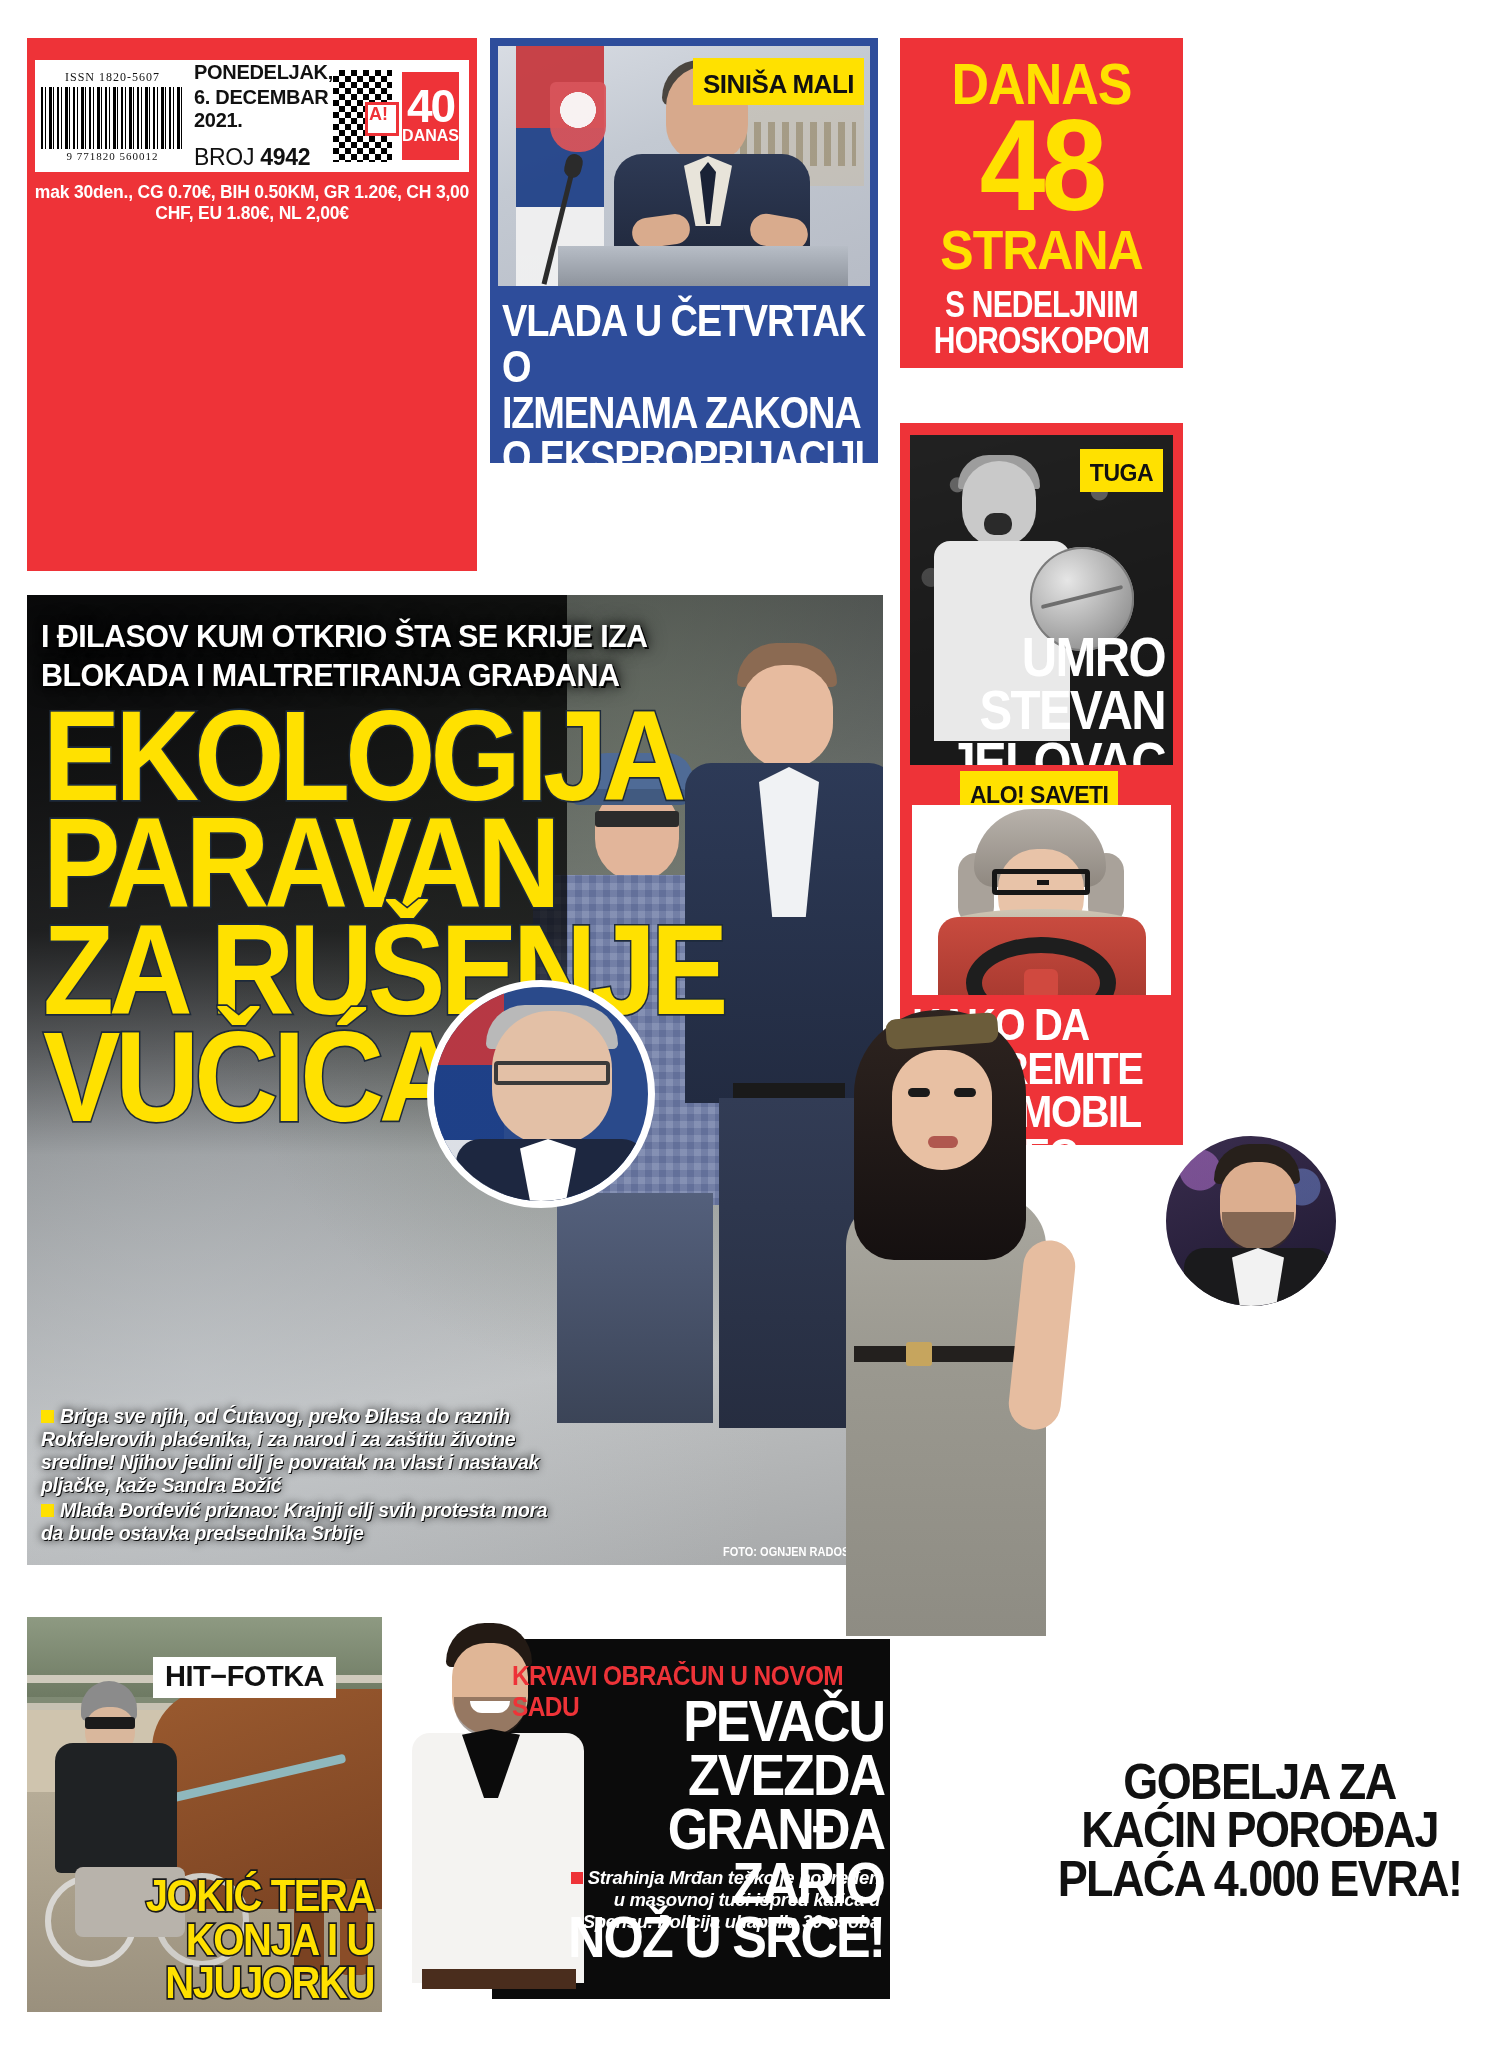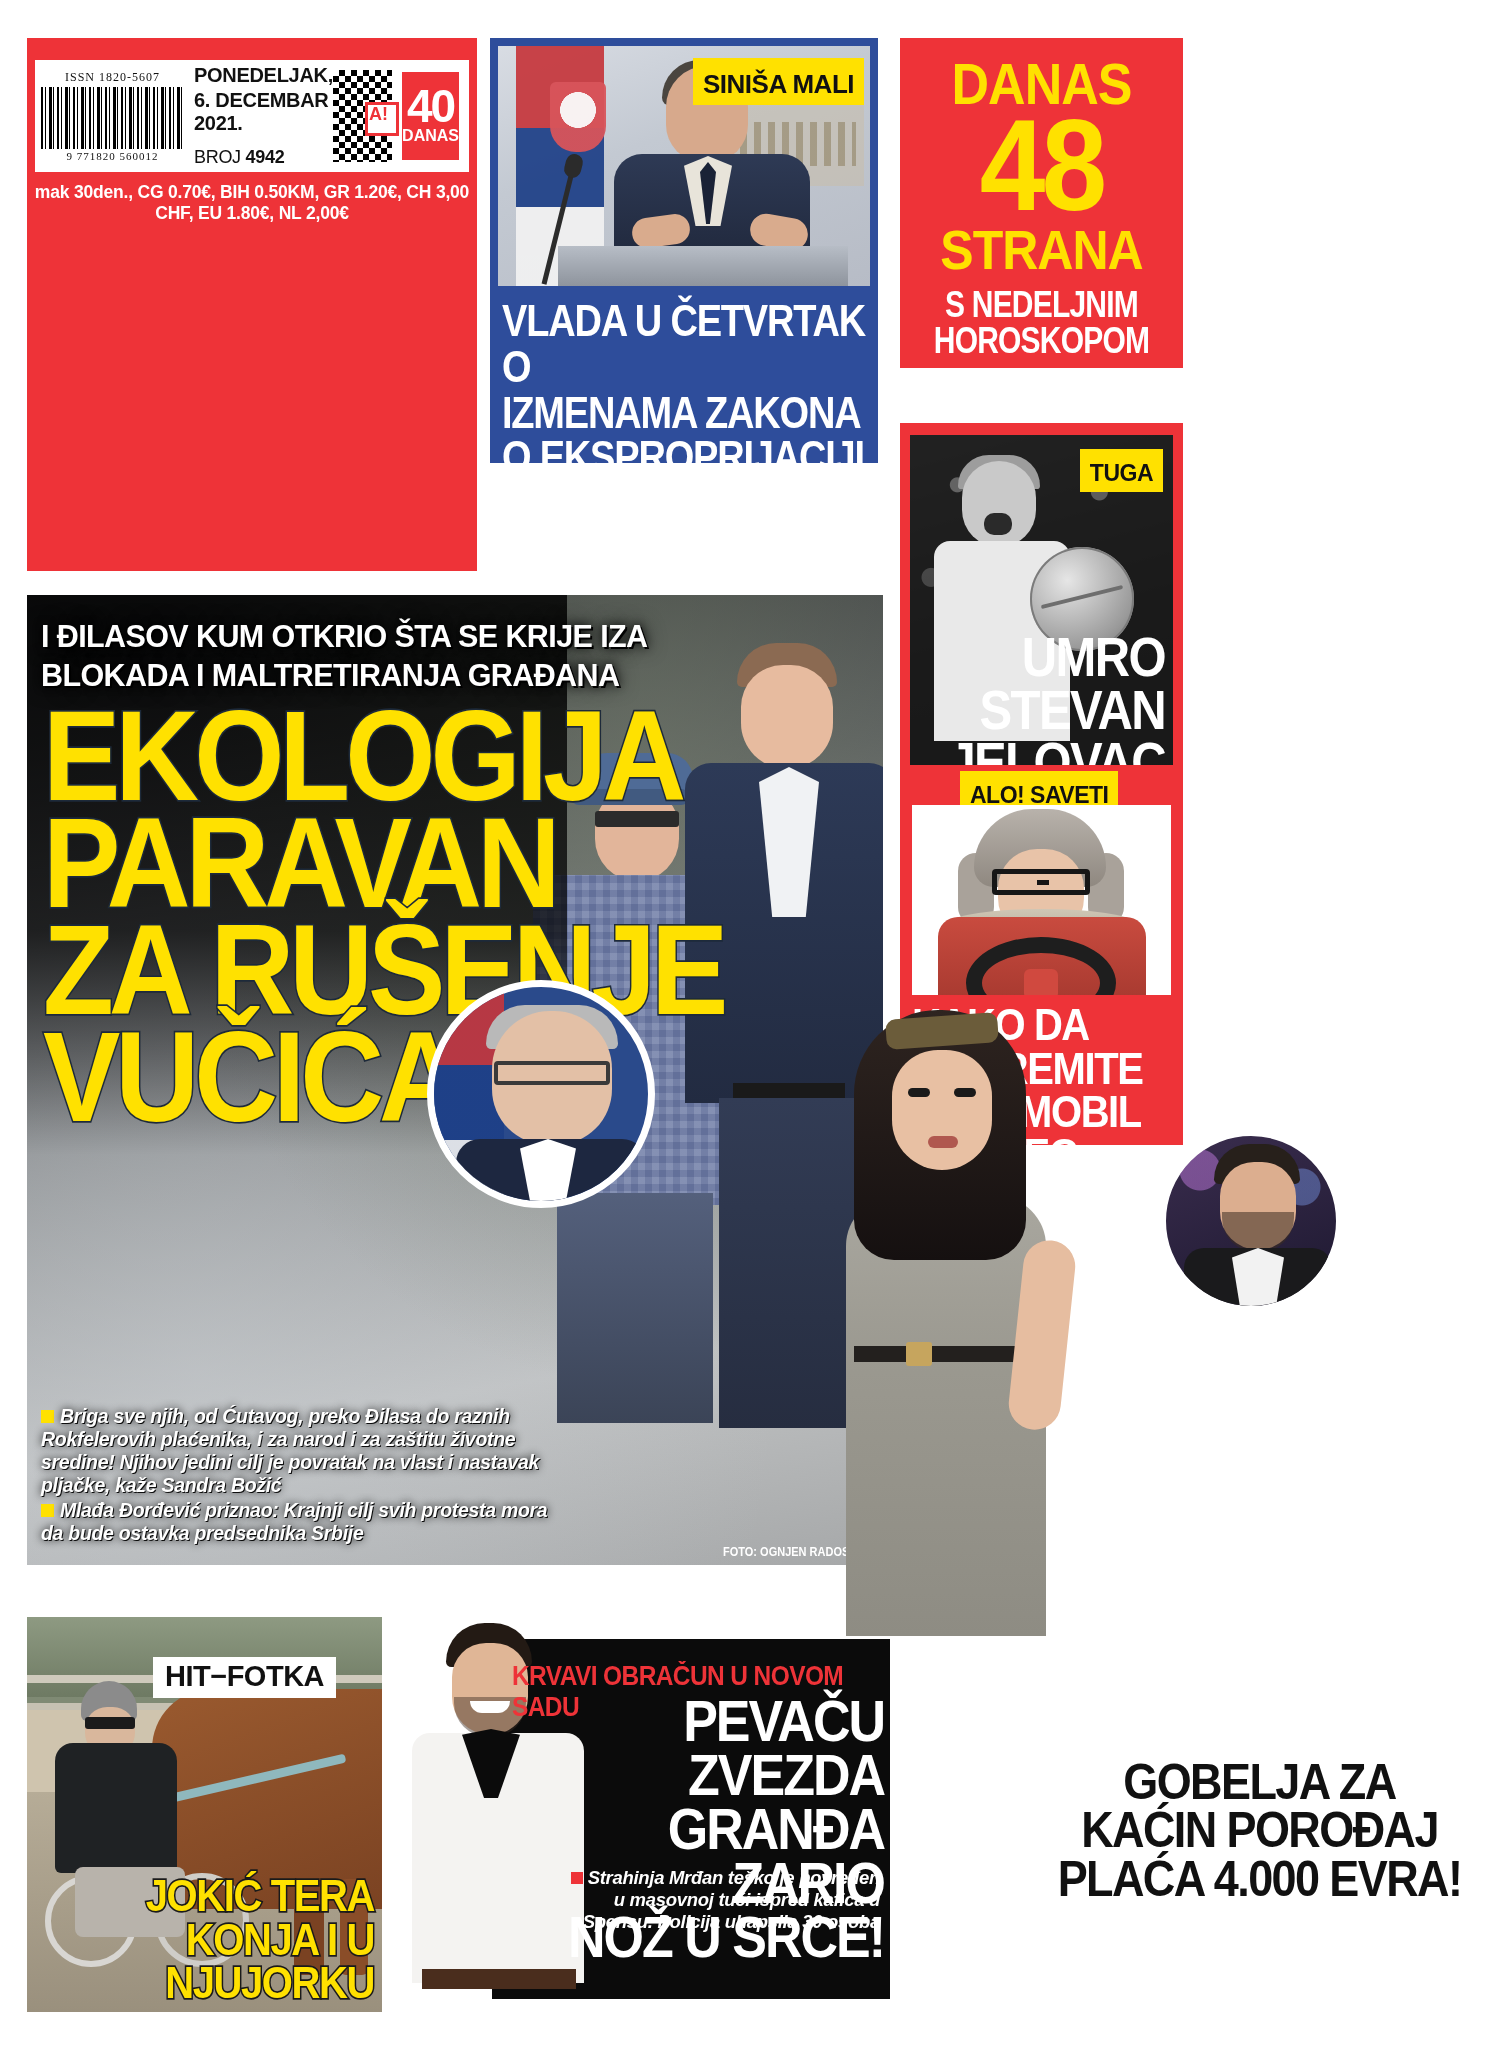--- a/index.html
+++ b/index.html
@@ -38,21 +38,21 @@
   .issn { font-size: 12px; font-family: "Liberation Serif", serif; letter-spacing: 1px; color:#111; }
   .barcode { height: 62px; width: 143px; margin-top: 2px;
     background: repeating-linear-gradient(90deg,
       #000 0 2px, #fff 2px 4px, #000 4px 5px, #fff 5px 8px,
       #000 8px 11px, #fff 11px 12px, #000 12px 13px, #fff 13px 16px);
   }
   .barnum { font-size: 11px; font-family: "Liberation Serif", serif; letter-spacing: 1px; margin-top:1px; color:#111; }
   .date-col { flex: 1; padding-left: 10px; display: flex; flex-direction: column; justify-content: center; }
   .date-l1 { font-weight: 800; font-size: 20px; color: #111; letter-spacing:-0.3px; }
   .date-l2 { font-weight: 800; font-size: 20px; color: #111; letter-spacing:-0.3px; margin-top:2px;}
-  .date-l3 { font-weight: 500; font-size: 18px; color: #111; margin-top: 12px; letter-spacing:-0.3px;}
+  .date-l3 { font-weight: 500; font-size: 23px; color: #111; margin-top: 12px; letter-spacing:-0.3px;}
   .date-l3 b { font-weight: 900; }
   .qr { width: 92px; height: 92px; align-self:center; position: relative;
     background:
       repeating-conic-gradient(#000 0% 25%, #fff 0% 50%) 0 0 / 12px 12px;
   }
   .qr::after {
     content: ""; position: absolute; left: 32px; top: 32px; width: 28px; height: 28px;
     background: #fff; border: 3px solid #ee3338;
   }
   .qr-a { position: absolute; left: 36px; top: 34px; font-weight: 900; font-size: 18px; color: #ee3338; z-index: 2;}

